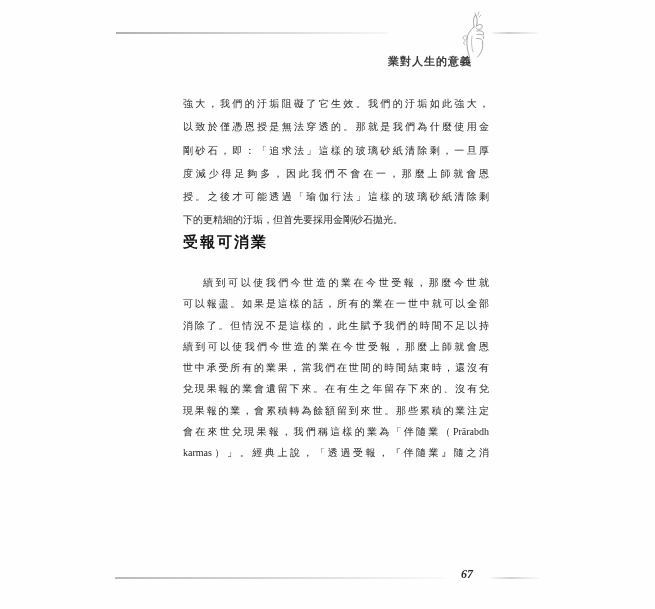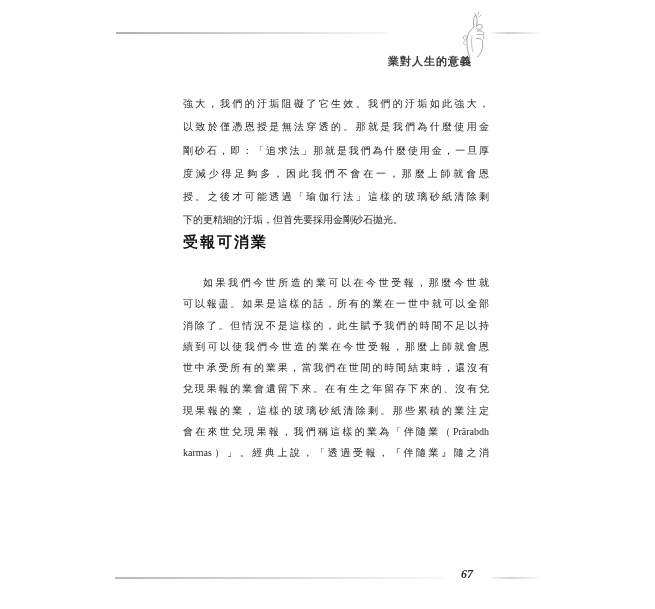--- a/index.html
+++ b/index.html
@@ -98,36 +98,36 @@
       <path d="M8 31 C6 32 6 34 8 34.5" stroke-width="0.7"></path>
 
       <path d="M15 26 C14 31 14.5 37 16 42" stroke-width="0.6"></path>
     </svg>
   </div>
   <div class="rule rule-header-right"></div>
 
   <div class="body-col para p1">
       <div class="tline">強大，我們的汙垢阻礙了它生效。我們的汙垢如此強大，</div>
       <div class="tline">以致於僅憑恩授是無法穿透的。那就是我們為什麼使用金</div>
-      <div class="tline">剛砂石，即：「追求法」那就是我們為什麼使用金，一旦厚</div>
+      <div class="tline">剛砂石，即：「追求法」這樣的玻璃砂紙清除剩，一旦厚</div>
       <div class="tline">度減少得足夠多，因此我們不會在一，那麼上師就會恩</div>
       <div class="tline">授。之後才可能透過「瑜伽行法」這樣的玻璃砂紙清除剩</div>
       <div class="tline short">下的更精細的汙垢，但首先要採用金剛砂石拋光。</div>
     </div>
 
   <h2 class="section-heading">受報可消業</h2>
 
   <div class="body-col para p2">
-      <div class="tline indent">如果我們今世所造的業可以在今世受報，那麼今世就</div>
+      <div class="tline indent">續到可以使我們今世造的業在今世受報，那麼今世就</div>
       <div class="tline">可以報盡。如果是這樣的話，所有的業在一世中就可以全部</div>
       <div class="tline">消除了。但情況不是這樣的，此生賦予我們的時間不足以持</div>
       <div class="tline">續到可以使我們今世造的業在今世受報，那麼上師就會恩</div>
       <div class="tline">世中承受所有的業果，當我們在世間的時間結束時，還沒有</div>
       <div class="tline">兌現果報的業會遺留下來。在有生之年留存下來的、沒有兌</div>
-      <div class="tline">現果報的業，這樣的玻璃砂紙清除剩。那些累積的業注定</div>
+      <div class="tline">現果報的業，會累積轉為餘額留到來世。那些累積的業注定</div>
       <div class="tline">會在來世兌現果報，我們稱這樣的業為「伴隨業（Prārabdh</div>
       <div class="tline">karmas）」。經典上說，「透過受報，『伴隨業』隨之消</div>
     </div>
 
   <div class="rule rule-footer-left"></div>
   <div class="page-number">67</div>
   <div class="rule rule-footer-right"></div>
 
 </div>
 

